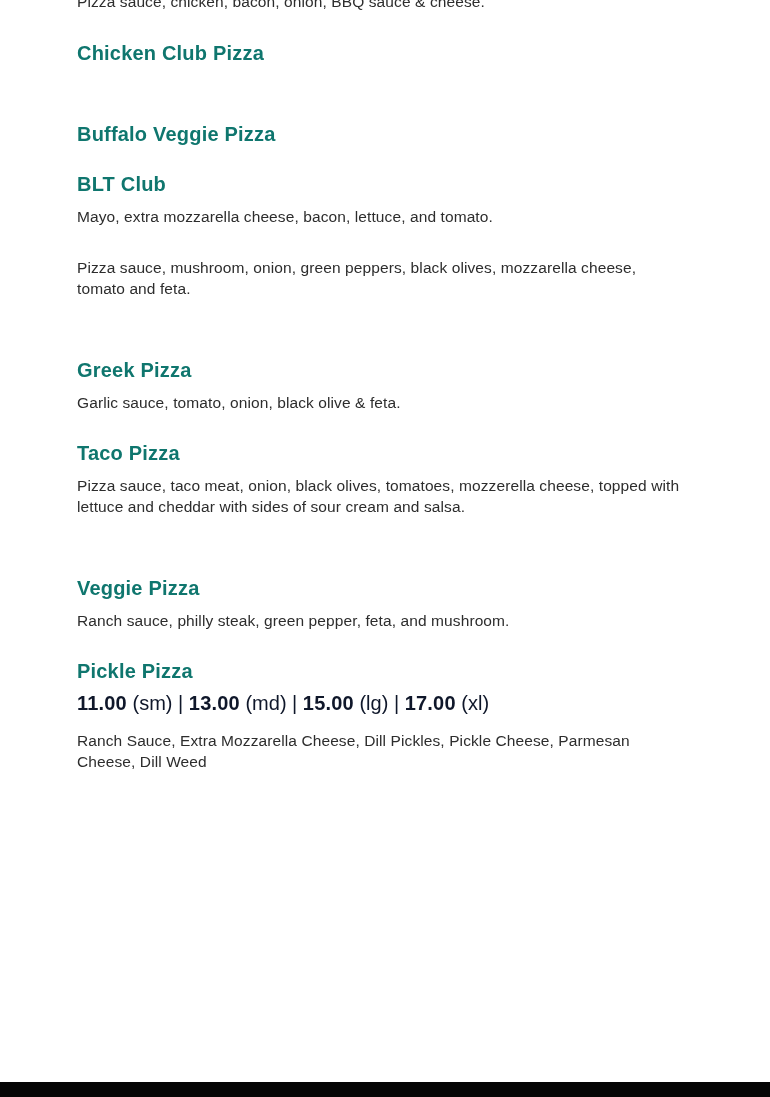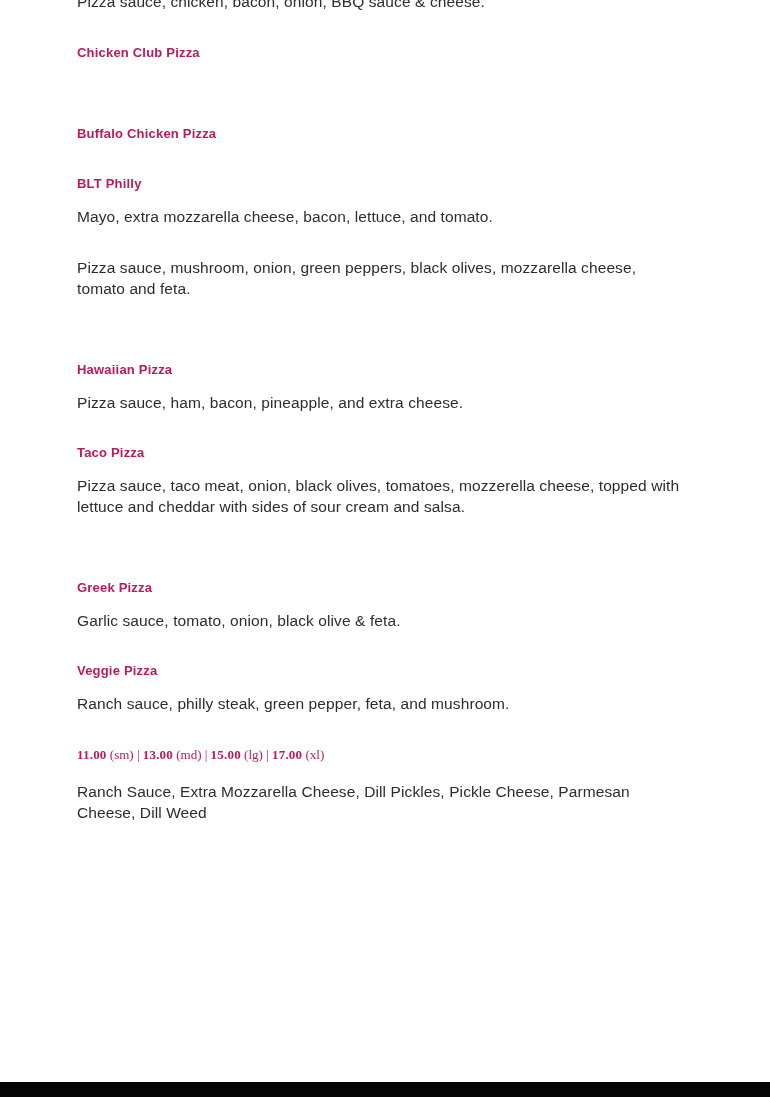--- a/index.html
+++ b/index.html
@@ -32,32 +32,31 @@
     white-space: nowrap;
   }
   .item {
     margin-bottom: 30px;
   }
   .item.group-end {
     margin-bottom: 61px;
   }
   .item-name {
     margin: 10px 0 12px 0;
-    font-size: 13px;
+    font-size: 20px;
     line-height: 20px;
     font-weight: 700;
-    color: #be185d;
+    color: #0f766e;
     letter-spacing: 0.2px;
   }
   .price-line {
     margin: 0 0 16px 0;
-    font-size: 13px;
+    font-size: 20px;
     line-height: 21px;
-    color: #be185d;
-    font-family: Liberation Serif, serif;
+    color: #0f172a;
   }
   .price-line .amount {
     font-weight: 700;
     letter-spacing: 0.2px;
   }
   .footer-bar {
     position: absolute;
     left: 0;
     bottom: 0;
     width: 100%;
@@ -70,63 +69,59 @@
 <div class="page">
   <div class="content">
     <p class="desc cutoff">Pizza sauce, chicken, bacon, onion, BBQ sauce &amp; cheese.</p>
     <div id="items-container">
   <div class="item group-end">
     <h3 class="item-name">Chicken Club Pizza</h3>
 
   </div>
 
   <div class="item">
-    <h3 class="item-name">Buffalo Chicken Pizza</h3>
+    <h3 class="item-name">Buffalo Veggie Pizza</h3>
 
   </div>
 
   <div class="item">
-    <h3 class="item-name">BLT Philly</h3>
+    <h3 class="item-name">BLT Club</h3>
 
     <p class="desc">Mayo, extra mozzarella cheese, bacon, lettuce, and tomato.</p>
   </div>
 
   <div class="item group-end">
 
     <p class="desc">Pizza sauce, mushroom, onion, green peppers, black olives, mozzarella cheese, tomato and feta.</p>
   </div>
 
+
   <div class="item">
-    <h3 class="item-name">Hawaiian Pizza</h3>
+    <h3 class="item-name">Greek Pizza</h3>
 
-    <p class="desc">Pizza sauce, ham, bacon, pineapple, and extra cheese.</p>
+    <p class="desc">Garlic sauce, tomato, onion, black olive &amp; feta.</p>
   </div>
 
   <div class="item group-end">
     <h3 class="item-name">Taco Pizza</h3>
 
     <p class="desc">Pizza sauce, taco meat, onion, black olives, tomatoes, mozzerella cheese, topped with lettuce and cheddar with sides of sour cream and salsa.</p>
-  </div>
-
-  <div class="item">
-    <h3 class="item-name">Greek Pizza</h3>
-
-    <p class="desc">Garlic sauce, tomato, onion, black olive &amp; feta.</p>
   </div>
 
   <div class="item">
     <h3 class="item-name">Veggie Pizza</h3>
 
     <p class="desc">Ranch sauce, philly steak, green pepper, feta, and mushroom.</p>
   </div>
 
   <div class="item">
 
   </div>
 
   <div class="item">
+    <h3 class="item-name">Pickle Pizza</h3>
     <p class="price-line"><span class="amount">11.00</span> (sm) | <span class="amount">13.00</span> (md) | <span class="amount">15.00</span> (lg) | <span class="amount">17.00</span> (xl)</p>
     <p class="desc">Ranch Sauce, Extra Mozzarella Cheese, Dill Pickles, Pickle Cheese, Parmesan Cheese, Dill Weed</p>
   </div>
 </div>
   </div>
   <div class="footer-bar" style="background: rgb(5, 5, 5);"></div>
 </div>
 
 </body></html>

